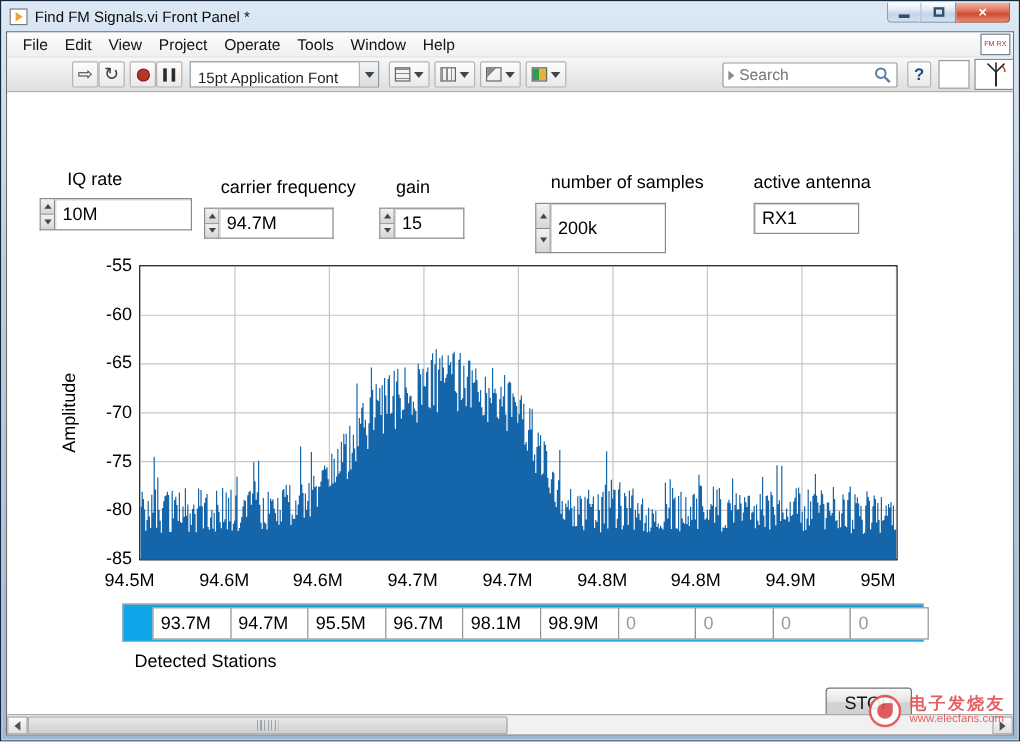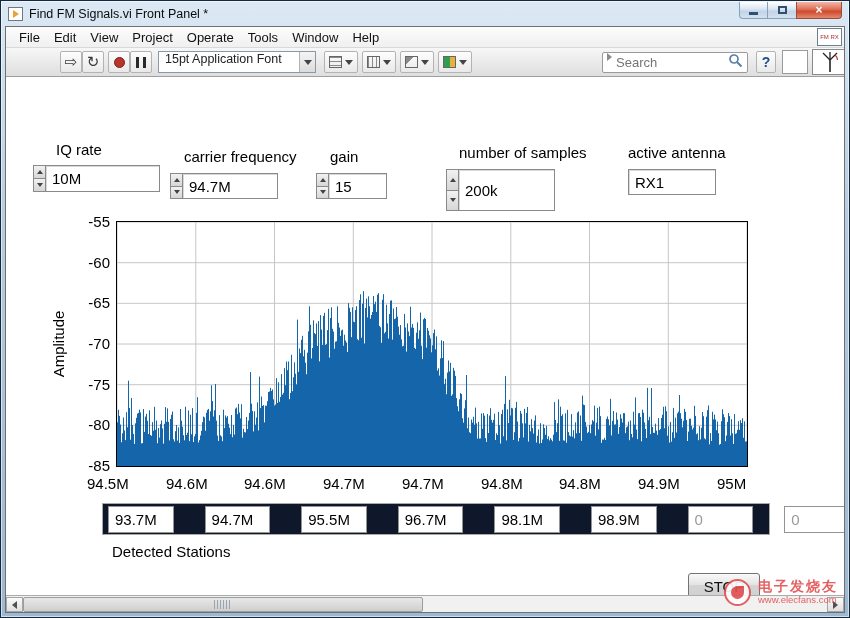--- a/index.html
+++ b/index.html
@@ -21,31 +21,31 @@
   .client{position:absolute;left:4px;right:4px;top:25px;bottom:4px;background:#fff;border:1px solid #707070;overflow:hidden;}
   
   .menubar{position:absolute;left:0;right:0;top:0;height:21px;background:linear-gradient(#fcfcfc,#f0f0f0);border-bottom:1px solid #d9d9d9;display:flex;align-items:center;padding-left:6px;}
   .menu-item{font-size:13px;color:#111;padding:18px 7px;cursor:default;}
   .vi-icon-mini{position:absolute;right:2px;top:1px;width:25px;height:18px;border:1px solid #6b7f93;background:#fff;font-size:6px;line-height:17px;text-align:center;color:#b03030;overflow:hidden;}
   
   .toolbar{position:absolute;left:0;right:0;top:21px;height:29px;background:linear-gradient(#f7f7f7,#dedede);border-bottom:1px solid #9f9f9f;}
   .tbtn{position:absolute;top:3px;width:22px;height:22px;border:1px solid #b3b3b3;border-radius:2px;background:linear-gradient(#fdfdfd,#e9e9e9);display:flex;align-items:center;justify-content:center;font-size:15px;color:#3a3a3a;}
   .abort-dot{width:11px;height:11px;border-radius:50%;background:#b9352c;border:1px solid #7d1f18;}
   .pause-bars{width:10px;height:11px;border-left:3px solid #2a2a2a;border-right:3px solid #2a2a2a;}
-  .font-dd{position:absolute;left:152px;top:3px;width:158px;height:22px;background:#fff;border:1px solid #8a99a8;display:flex;align-items:flex-start;font-size:12.5px;color:#222;}
+  .font-dd{position:absolute;left:152px;top:3px;width:158px;height:22px;background:#fff;border:1px solid #8a99a8;display:flex;align-items:flex-end;font-size:12.5px;color:#222;}
   .font-dd-text{flex:1;padding-left:6px;white-space:nowrap;overflow:hidden;}
   .dd-arrow-seg{width:16px;height:100%;border-left:1px solid #a8b4bf;background:linear-gradient(#f4f4f4,#dcdcdc);display:flex;align-items:center;justify-content:center;}
   .tri-dn{width:0;height:0;border-left:4px solid transparent;border-right:4px solid transparent;border-top:5px solid #444;}
   .tool-dd{position:absolute;top:3px;width:34px;height:22px;border:1px solid #b3b3b3;border-radius:2px;background:linear-gradient(#fdfdfd,#e9e9e9);display:flex;align-items:center;justify-content:center;gap:3px;}
   .mini-icon{width:13px;height:12px;border:1px solid #666;}
   .mi-align{background:repeating-linear-gradient(180deg,#8a8a8a 0 1px,transparent 1px 4px);}
   .mi-distrib{background:repeating-linear-gradient(90deg,#8a8a8a 0 1px,transparent 1px 4px);}
   .mi-resize{background:linear-gradient(135deg,#8a8a8a 35%,transparent 35%);}
   .mi-reorder{background:linear-gradient(90deg,#2e9e4f 50%,#e8b23a 50%);}
-  .searchbox{position:absolute;left:596px;top:4px;width:146px;height:21px;border:1px solid #9a9a9a;border-radius:2px;background:#fff;display:flex;padding:0 4px;}
+  .searchbox{position:absolute;left:596px;top:4px;width:146px;height:21px;border:1px solid #9a9a9a;border-radius:2px;background:#fff;display:flex;align-items:center;padding:0 4px;}
   .search-left-arrow{width:0;height:0;border-top:4px solid transparent;border-bottom:4px solid transparent;border-left:5px solid #8a8a8a;margin-right:4px;}
   .searchbox input{flex:1;border:none;outline:none;font-size:13px;color:#444;min-width:0;background:transparent;font-family:inherit;}
   .help-btn{position:absolute;left:750px;top:3px;width:20px;height:22px;border:1px solid #b3b3b3;border-radius:2px;background:linear-gradient(#fdfdfd,#e9e9e9);font-size:14px;font-weight:bold;color:#1c4f8a;display:flex;align-items:center;justify-content:center;}
   .toolbar-recess{position:absolute;left:776px;top:2px;width:26px;height:24px;border:1px solid #9a9a9a;background:#fff;}
   .antenna-btn{position:absolute;left:806px;top:1px;width:35px;height:26px;border:1px solid #8a8a8a;background:#fff;display:flex;align-items:center;justify-content:center;}
   
   .panel{position:absolute;left:0;right:0;top:50px;bottom:17px;background:#fff;overflow:hidden;}
   .page-title{position:absolute;left:0;right:0;top:12px;text-align:center;font-size:29px;font-weight:bold;color:#000;letter-spacing:.5px;}
   .lv-label{position:absolute;font-size:15px;color:#000;white-space:nowrap;}
   .lv-control{position:absolute;display:flex;}
@@ -54,21 +54,21 @@
   .spin-btn + .spin-btn{border-top:none;}
   .tri-up-s{width:0;height:0;border-left:3px solid transparent;border-right:3px solid transparent;border-bottom:4px solid #444;}
   .tri-dn-s{width:0;height:0;border-left:3px solid transparent;border-right:3px solid transparent;border-top:4px solid #444;}
   .lv-field{background:#fff;border:1px solid #8a8a8a;font-size:15px;color:#000;display:flex;align-items:center;padding-left:6px;box-shadow:inset 1px 1px 0 #d9d9d9;}
   .lv-control .lv-field{border-left:none;}
   .lv-field.standalone{position:absolute;border-left:1px solid #8a8a8a;}
   .y-axis-label{position:absolute;left:52px;top:267px;transform:translate(-50%,-50%) rotate(-90deg);font-size:15px;color:#000;}
   .ytick{position:absolute;left:60px;width:44px;text-align:right;font-size:15px;color:#000;}
   .xtick{position:absolute;width:60px;text-align:left;font-size:15px;color:#000;top:398px;}
   .plot-frame{position:absolute;left:110px;top:144px;width:632px;height:246px;border:1px solid #000;background:#fff;}
-  .stations-table{position:absolute;left:96px;top:426px;width:668px;height:32px;border:1px solid #a9a9a9;background:#0f172a;display:flex;align-items:center;padding-left:5px;gap:32px;}
+  .stations-table{position:absolute;left:96px;top:426px;width:668px;height:32px;border:1px solid #a9a9a9;background:#0ea5e9;display:flex;align-items:center;padding-left:24px;}
   .station-cell{flex:0 0 65.6px;height:27px;line-height:25px;border:1px solid #949494;margin-left:-1px;background:#fff;font-size:15px;color:#000;padding-left:6px;}
   .station-cell:first-child{margin-left:0;}
   .station-cell.empty{color:#9a9a9a;}
   .stations-label{position:absolute;left:106px;top:466px;font-size:15px;color:#000;}
   .stop-btn{position:absolute;left:682px;top:496px;width:72px;height:26px;border:1px solid #737373;border-radius:3px;background:linear-gradient(#f9f9f9,#e4e4e4 45%,#d4d4d4 46%,#d0d0d0);font-size:15px;color:#111;display:flex;align-items:center;justify-content:center;font-family:Liberation Sans, sans-serif;}
   
   .hscrollbar{position:absolute;left:0;right:0;bottom:0;height:17px;background:#f1f1f1;border-top:1px solid #ababab;}
   .scroll-arrow{position:absolute;top:1px;width:17px;height:15px;background:linear-gradient(#fbfbfb,#dfdfdf);border:1px solid #a5a5a5;display:flex;align-items:center;justify-content:center;}
   .scroll-arrow.left{left:0;}
   .scroll-arrow.right{right:0;}

